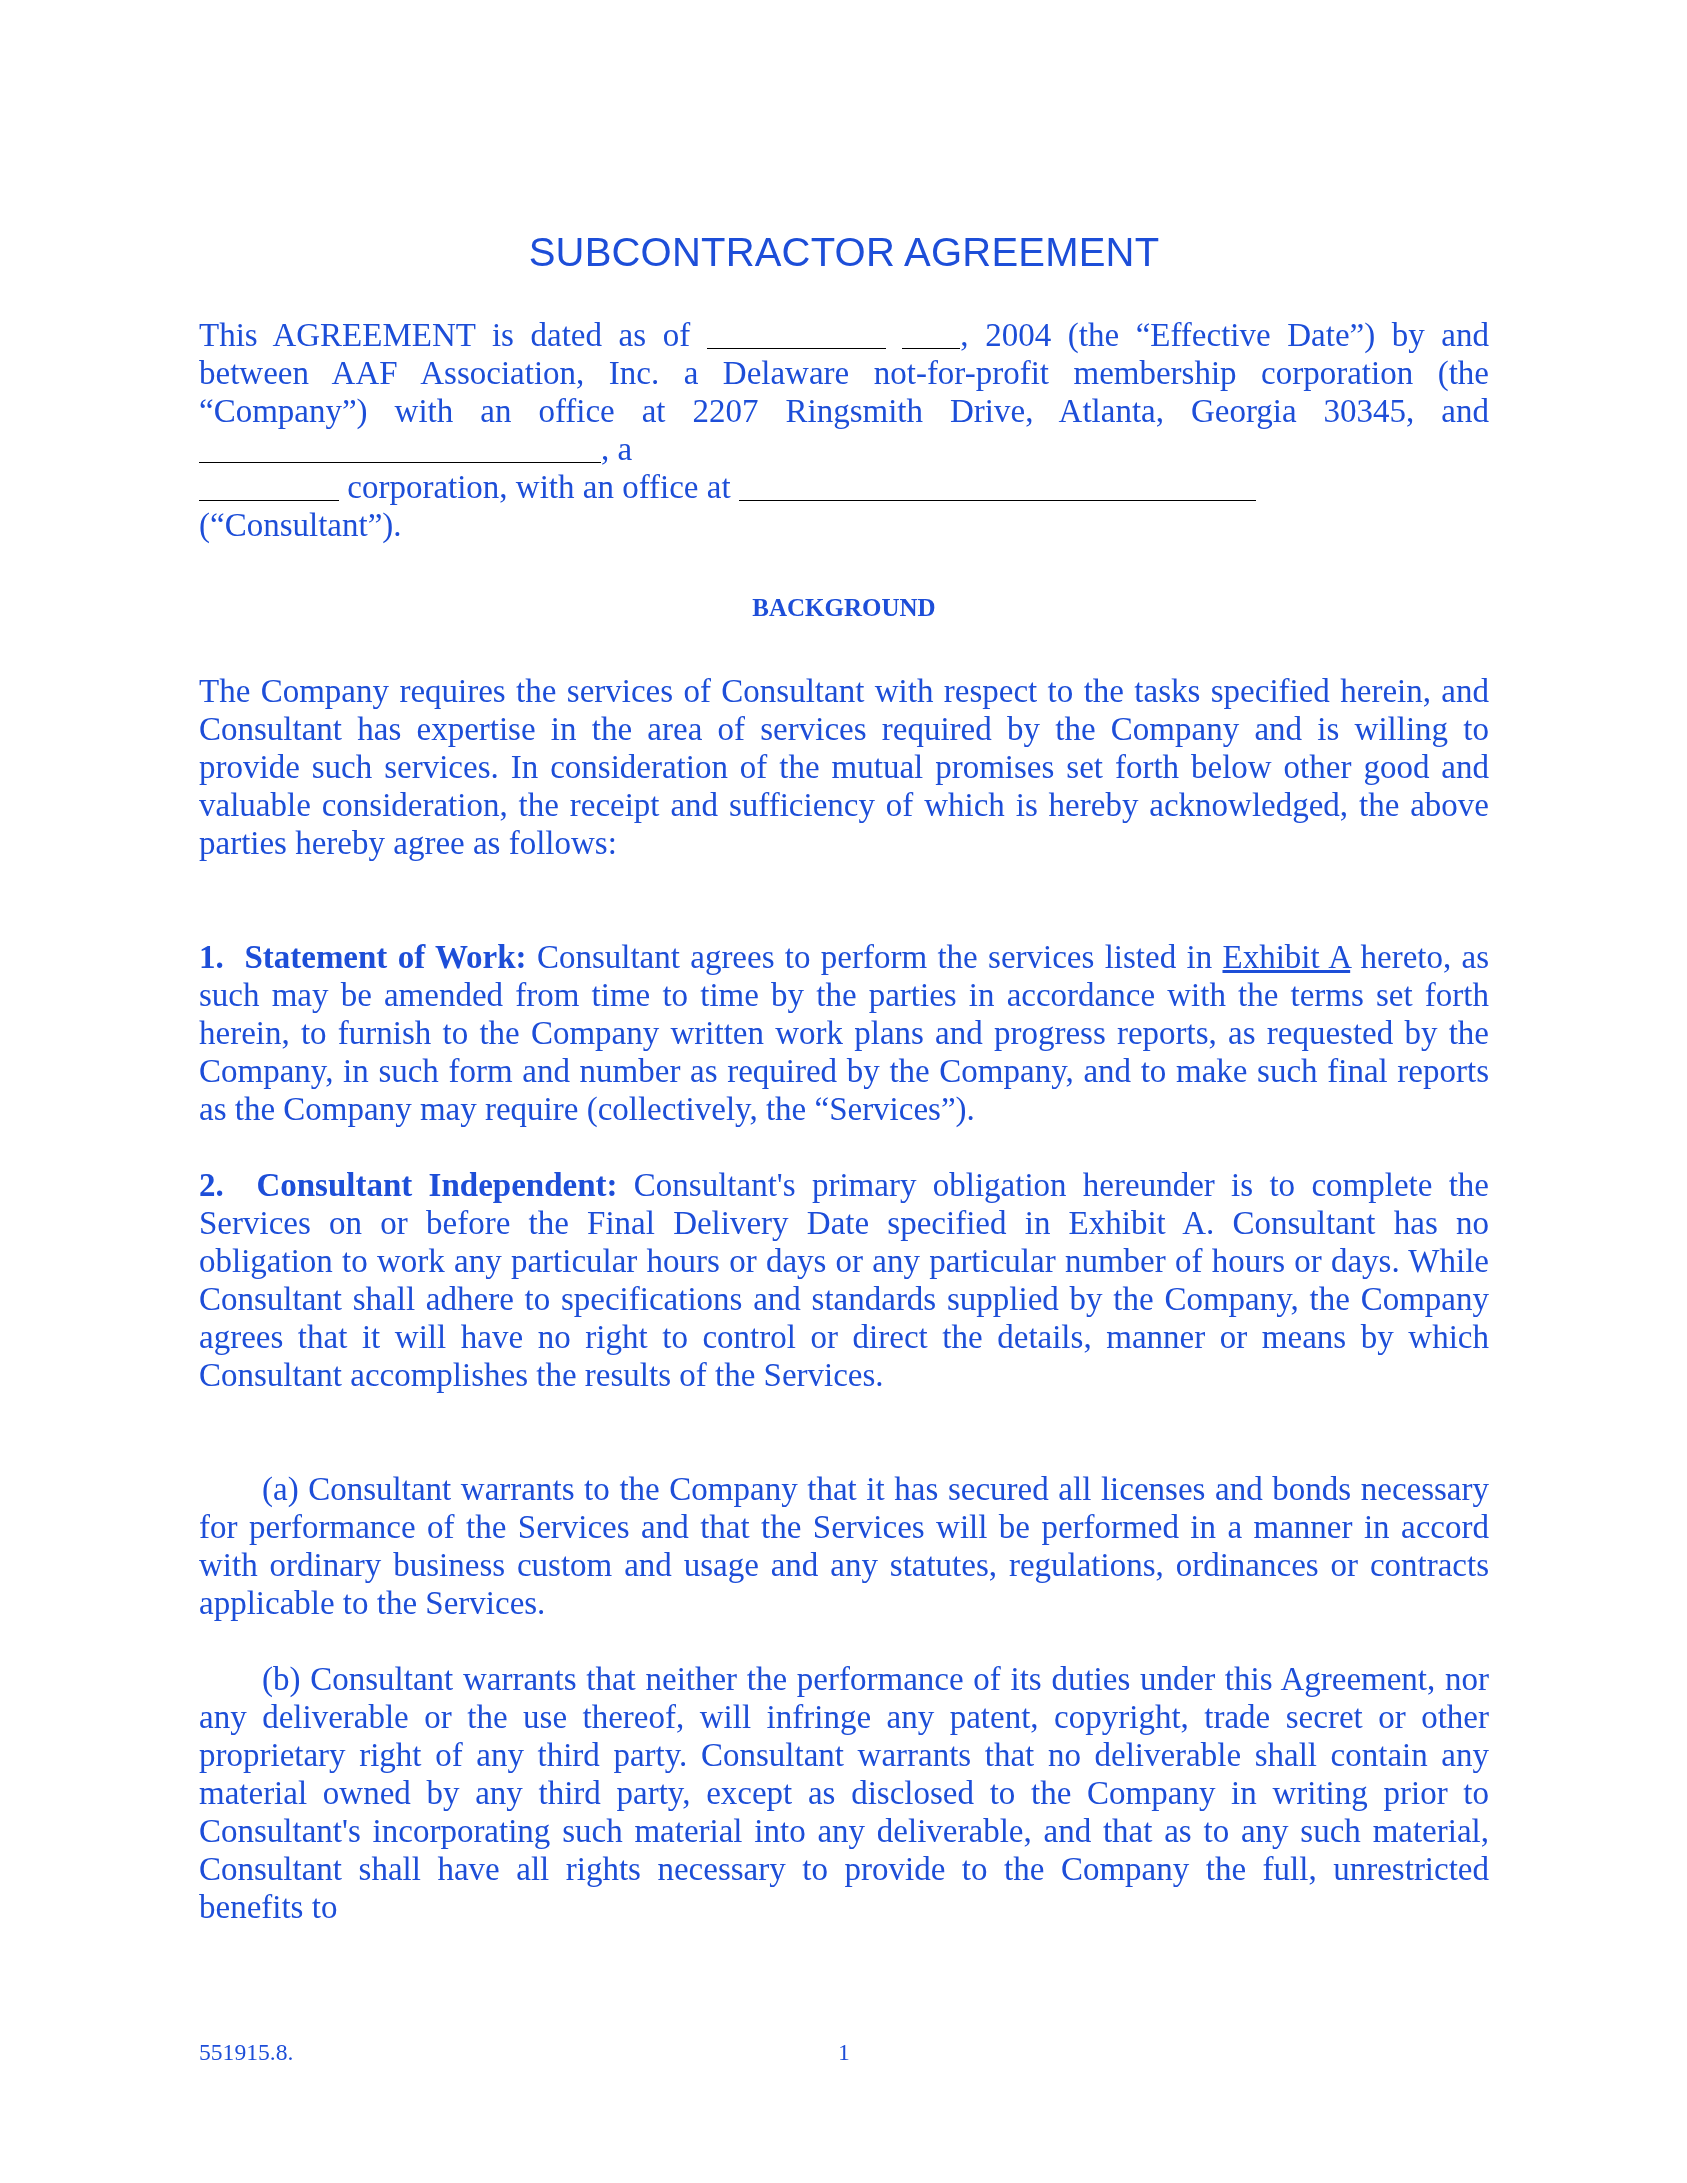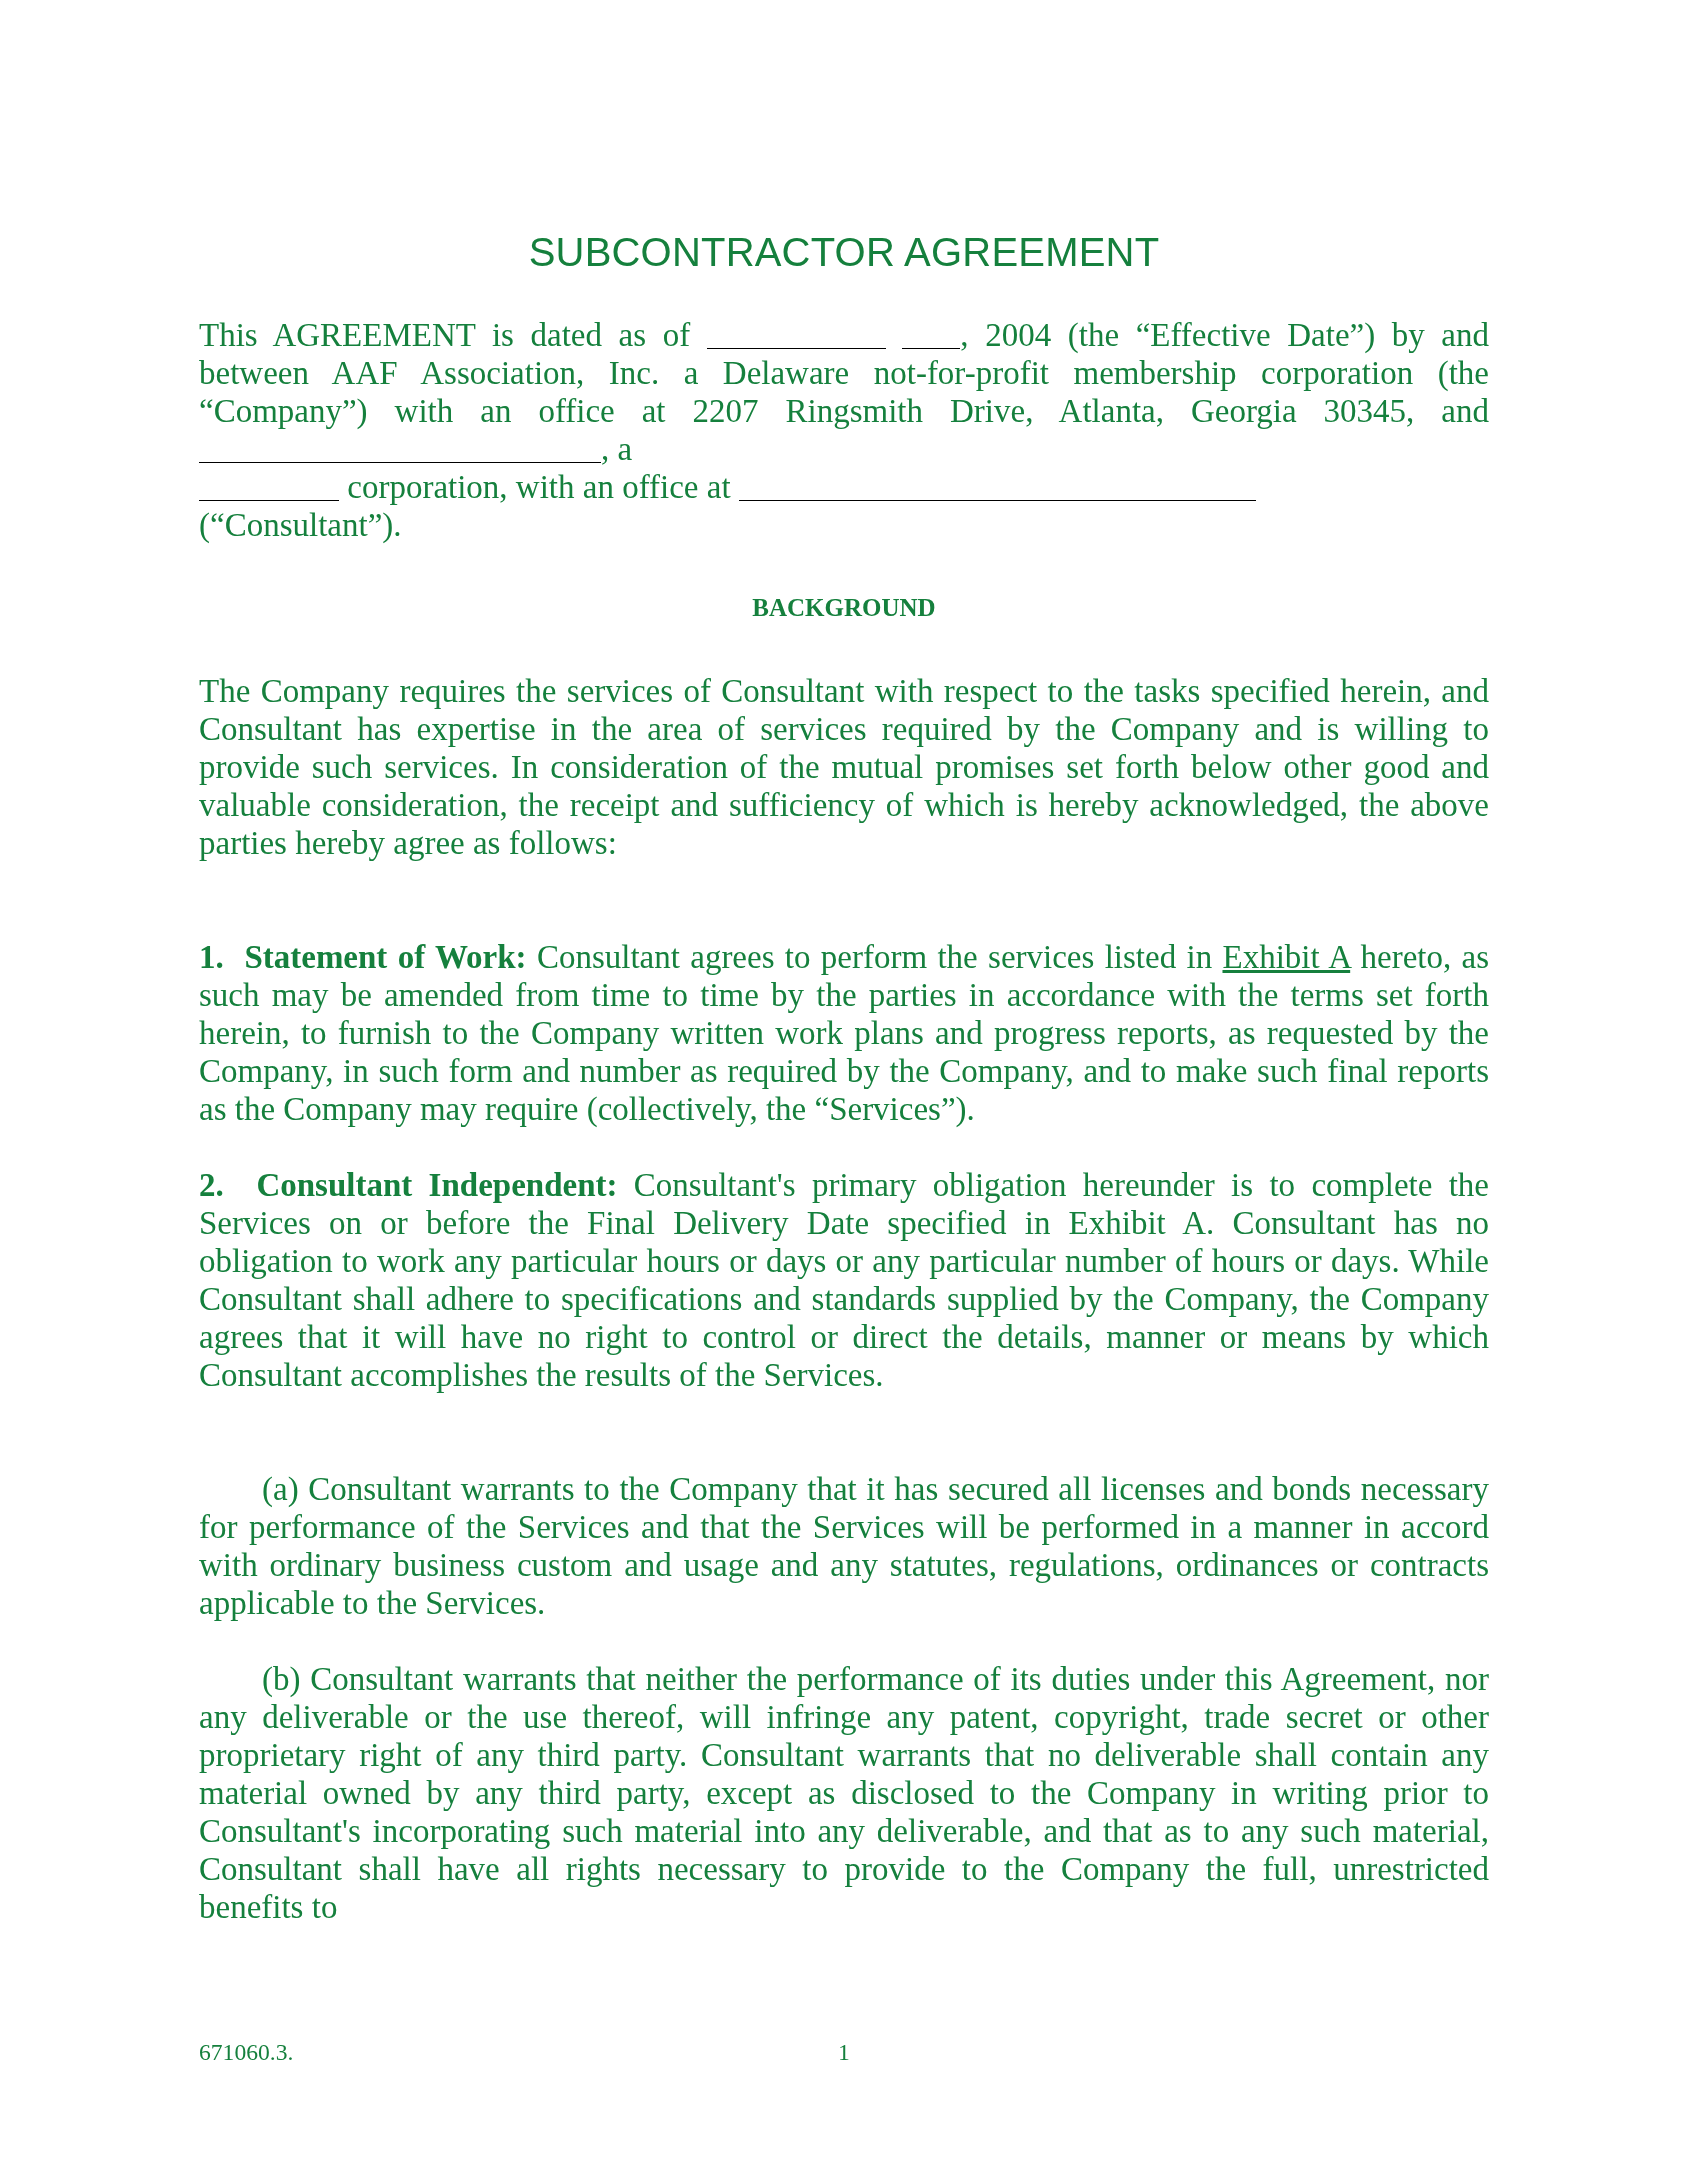--- a/index.html
+++ b/index.html
@@ -9,21 +9,21 @@
   }
 
   .page {
     position: relative;
     width: 1687px;
     height: 2184px;
     background: #ffffff;
     margin: 0 auto;
     overflow: hidden;
     font-family: "Liberation Serif", "DejaVu Serif", serif;
-    color: #15803d;
+    color: #1d4ed8;
   }
 
   .content {
     position: absolute;
     left: 199px;
     top: 0;
     width: 1290px;
   }
 
   
@@ -163,19 +163,19 @@
     <p class="para indent-first">(a) Consultant warrants to the Company that it has secured all licenses and bonds necessary for performance of the Services and that the Services will be performed in a manner in accord with ordinary business custom and usage and any statutes, regulations, ordinances or contracts applicable to the Services.</p>
 
     <div class="sp-s"></div>
 
     <p class="para indent-first">(b) Consultant warrants that neither the performance of its duties under this Agreement, nor any deliverable or the use thereof, will infringe any patent, copyright, trade secret or other proprietary right of any third party.  Consultant warrants that no deliverable shall contain any material owned by any third party, except as disclosed to the Company in writing prior to Consultant's incorporating such material into any deliverable, and that as to any such material, Consultant shall have all rights necessary to provide to the Company the full, unrestricted benefits to</p>
 
   </div>
 
   <div class="footer">
     <div class="footer-inner">
-      <span class="footer-left">671060.3.</span>
+      <span class="footer-left">551915.8.</span>
       <span class="footer-center">1</span>
     </div>
   </div>
 
 </div>
 
 
 </body></html>

